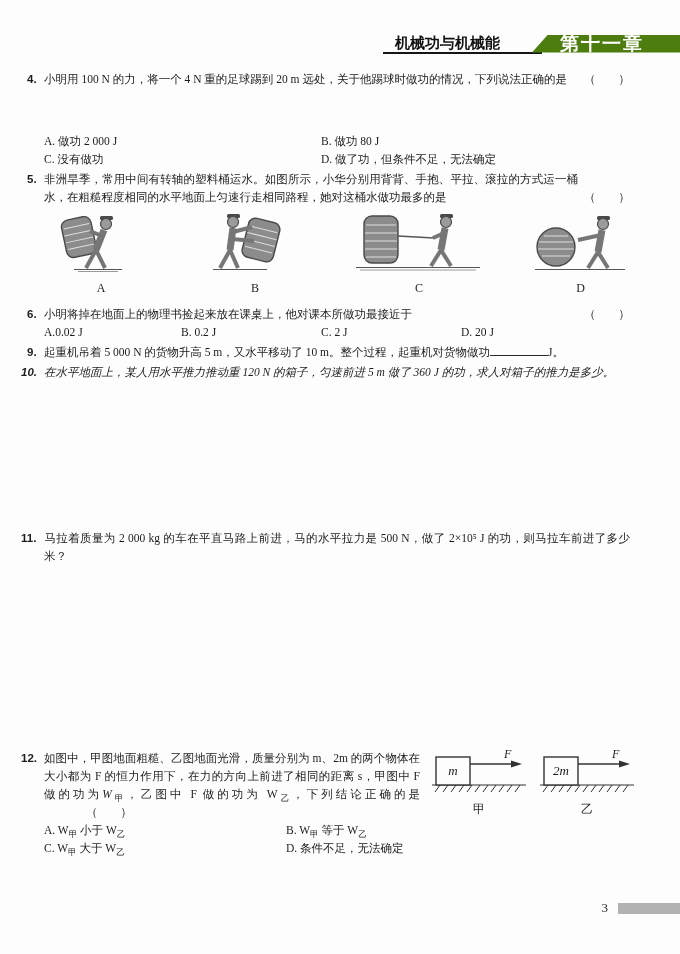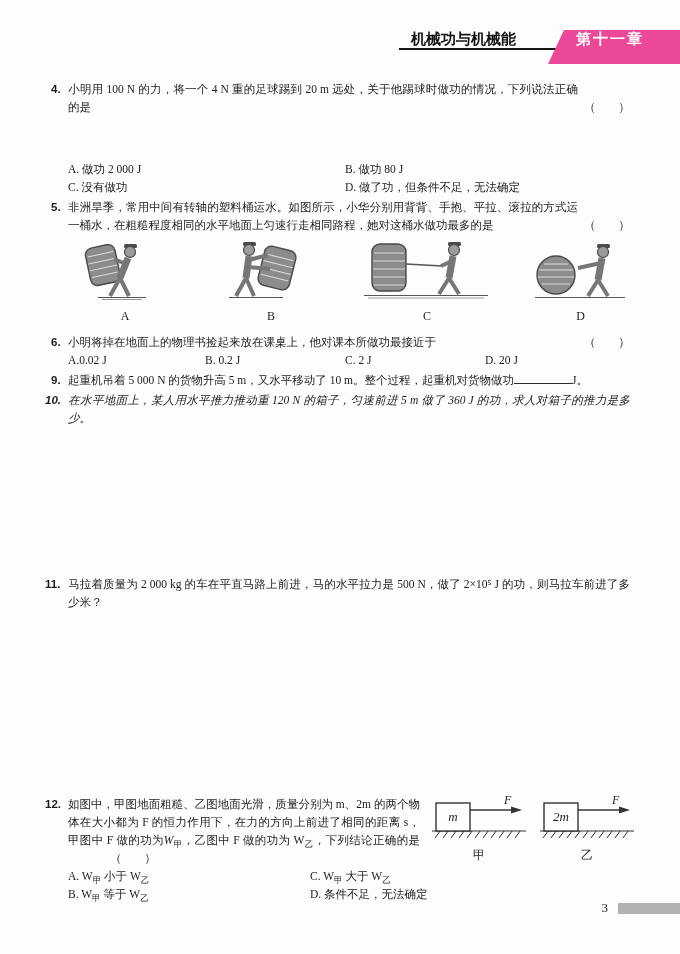--- a/index.html
+++ b/index.html
@@ -2,30 +2,30 @@
 <html><head>
 <meta charset="utf-8">
 <style>
   html,body{margin:0;padding:0;}
   body{
     width:680px;height:954px;position:relative;background:#fdfdfd;
     font-family:"Liberation Serif","DejaVu Serif",serif;
     font-size:11.5px;line-height:18px;color:#1c1c1c;overflow:hidden;
   }
   
-  .header{position:absolute;top:30px;left:0;right:0;height:27px;display:flex;justify-content:flex-end;align-items:flex-start;}
+  .header{position:absolute;top:30px;left:0;right:0;height:27px;display:flex;justify-content:flex-end;align-items:center;}
   .h-title{display:flex;align-items:center;font-family:"Liberation Sans","DejaVu Sans",sans-serif;
     font-weight:700;font-size:15px;color:#111;padding:0 42px 0 12px;border-bottom:2.5px solid #161616;}
   .h-stripe{width:20px;background:#cbcbcb;transform:skewX(-30deg);margin-left:-34px;margin-right:-4px;
     border-left:4px solid #fdfdfd;border-right:4px solid #fdfdfd;z-index:2;}
-  .h-chapter{background:#ec4899;color:#fff;font-family:"Liberation Sans","DejaVu Sans",sans-serif;
-    font-weight:700;font-size:15px;display:flex;align-items:center;letter-spacing:2px;
-    padding:0 36px 16px 28px;clip-path:polygon(16px 0,100% 0,100% 100%,0 100%);z-index:1;}
-  
-  .content{position:absolute;top:80px;left:0;right:0;padding:0 50px 0 68px;}
+  .h-chapter{background:#4d7c0f;color:#fff;font-family:"Liberation Sans","DejaVu Sans",sans-serif;
+    font-weight:700;font-size:19px;display:flex;align-items:center;letter-spacing:2px;
+    padding:0 36px 0 28px;clip-path:polygon(16px 0,100% 0,100% 100%,0 100%);z-index:1;}
+  
+  .content{position:absolute;top:70px;left:0;right:0;padding:0 50px 0 44px;}
   .q{margin:0 0 2px 0;}
   .qnum{display:inline-block;width:17px;margin-left:-17px;font-family:"Liberation Sans","DejaVu Sans",sans-serif;
     font-weight:700;font-size:11.5px;}
   .q2 .qnum{width:23px;margin-left:-23px;}
   .qflex{display:flex;align-items:flex-end;}
   .qflex .qtext{flex:1;text-align:justify;}
   .bracket{white-space:nowrap;margin-left:6px;}
   .inlineb{display:inline-block;margin-left:42px;}
   .opts2{display:grid;grid-template-columns:277px 1fr;margin-top:44px;}
   .opts4{display:grid;grid-template-columns:137px 140px 140px 1fr;}
@@ -249,22 +249,22 @@
             <polygon points="92,15 81,11.5 81,18.5" fill="#333"></polygon>
             <text x="74" y="9" font-size="12" class="it" fill="#222">F</text>
           </svg>
           <div class="figcap">乙</div>
         </div>
       </div>
       <span class="qnum">12.</span><span>如图中，甲图地面粗糙、乙图地面光滑，质量分别为 m、2m 的两个物体在大小都为 F 的恒力作用下，在力的方向上前进了相同的距离 s，甲图中 F 做的功为</span><span class="it">W</span><sub>甲</sub><span>，乙图中 F 做的功为 W</span><sub>乙</sub><span>，下列结论正确的是</span><span class="inlineb">（　　）</span>
     </div>
     <div class="opts12">
       <span><span>A. W</span><sub>甲</sub><span> 小于 W</span><sub>乙</sub></span>
+      <span><span>B. W</span><sub>甲</sub><span> 等于 W</span><sub>乙</sub></span>
       <span><span>C. W</span><sub>甲</sub><span> 大于 W</span><sub>乙</sub></span>
-      <span><span>B. W</span><sub>甲</sub><span> 等于 W</span><sub>乙</sub></span>
       <span>D. 条件不足，无法确定</span>
     </div>
   </div>
 
 </div>
 
 <div class="pagefoot">
   <span class="pnum">3</span>
   <span class="pbar"></span>
 </div>

